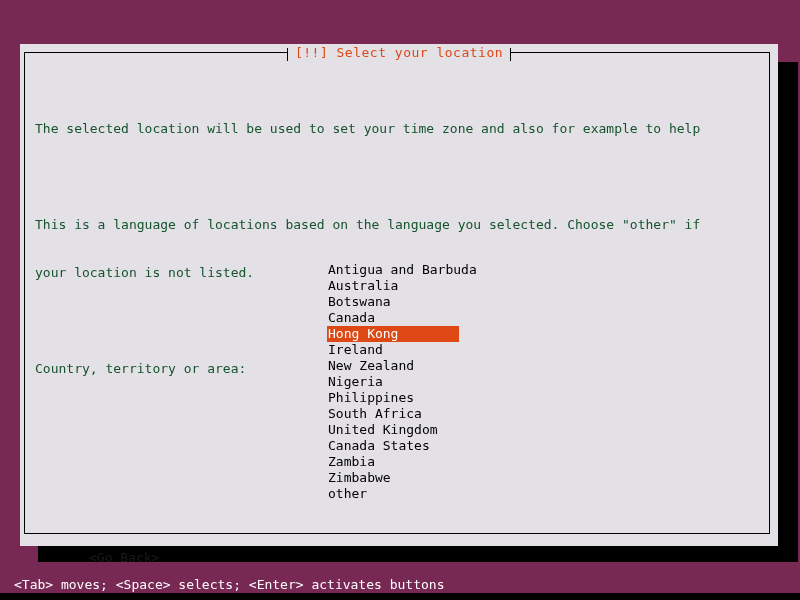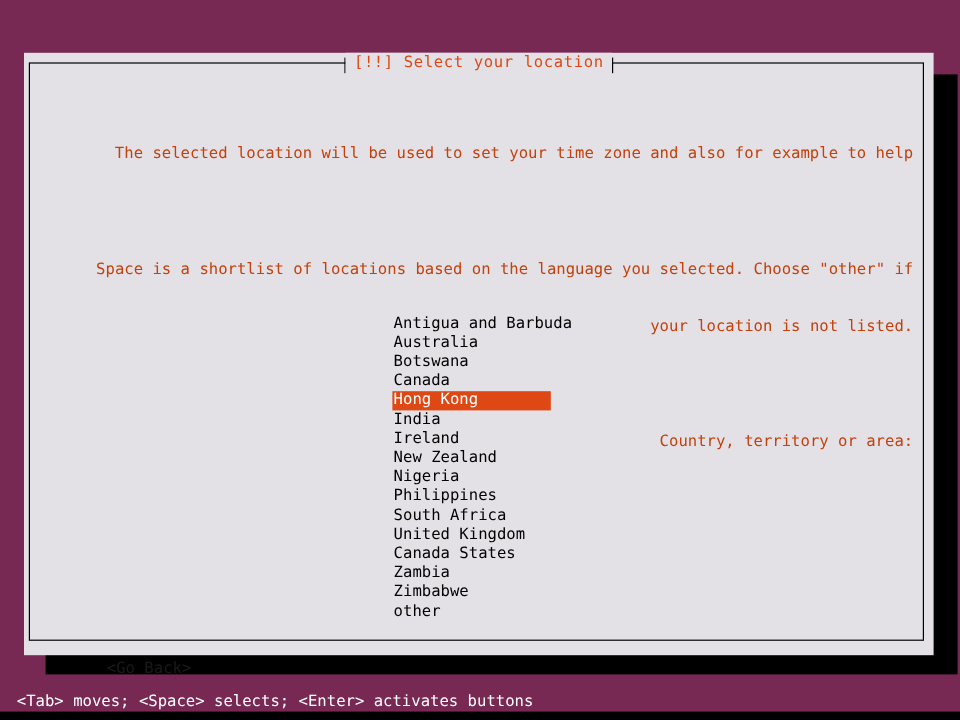--- a/index.html
+++ b/index.html
@@ -93,24 +93,23 @@
   }
 
   
   #content {
     position: absolute;
     left: 10px;
     top: 36px;
     width: 726px;
   }
   .para {
-    color: #c2410c;
+    color: #14532d;
     white-space: pre-wrap;
     margin: 0;
-    text-align: right;
   }
   .para-line {
     white-space: pre;
     display: block;
     height: 16px;
   }
   .spacer {
     height: 16px;
   }
 
@@ -179,36 +178,35 @@
 <div id="dialog">
 
   <div id="dialog-frame">
 
     <div id="content">
       <div class="para">
         <span class="para-line">The selected location will be used to set your time zone and also for example to help</span>
       </div>
       <div class="spacer"></div>
       <div class="para">
-        <span class="para-line">Space is a shortlist of locations based on the language you selected. Choose "other" if</span>
+        <span class="para-line">This is a language of locations based on the language you selected. Choose "other" if</span>
         <span class="para-line">your location is not listed.</span>
       </div>
       <div class="spacer"></div>
       <div class="para">
         <span class="para-line">Country, territory or area:</span>
       </div>
     </div>
 
     <div id="country-list">
         <div class="list-item">Antigua and Barbuda</div>
         <div class="list-item">Australia</div>
         <div class="list-item">Botswana</div>
         <div class="list-item">Canada</div>
         <div class="list-item selected">Hong Kong</div>
-        <div class="list-item">India</div>
         <div class="list-item">Ireland</div>
         <div class="list-item">New Zealand</div>
         <div class="list-item">Nigeria</div>
         <div class="list-item">Philippines</div>
         <div class="list-item">South Africa</div>
         <div class="list-item">United Kingdom</div>
         <div class="list-item">Canada States</div>
         <div class="list-item">Zambia</div>
         <div class="list-item">Zimbabwe</div>
         <div class="list-item">other</div>

